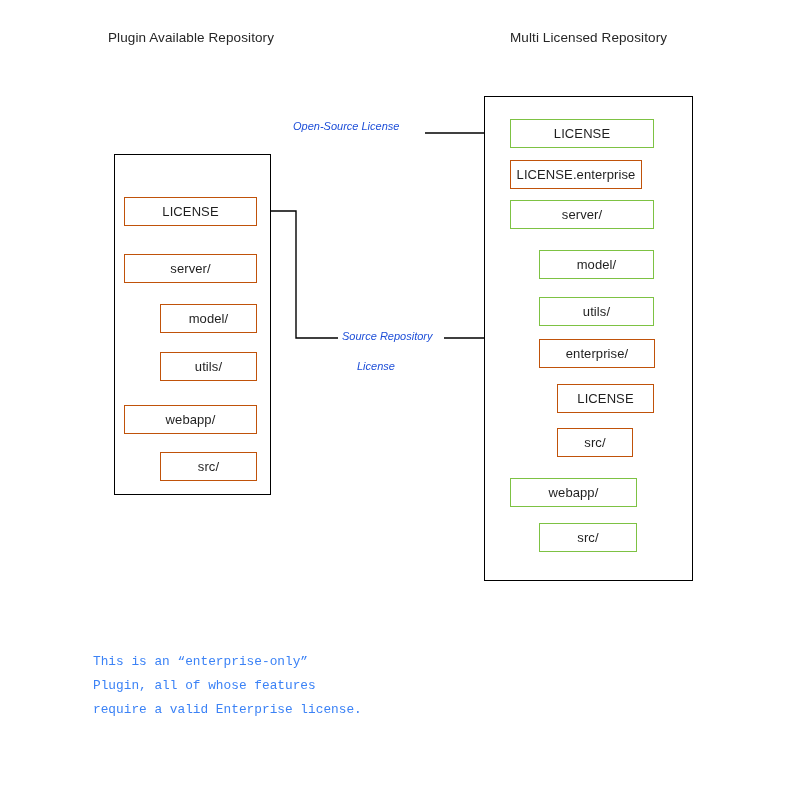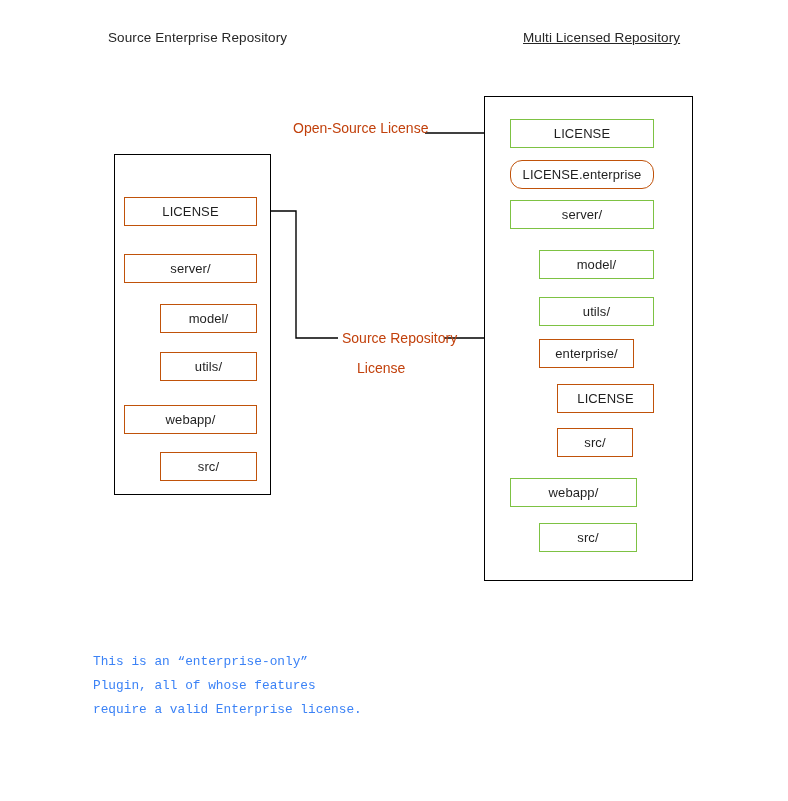--- a/index.html
+++ b/index.html
@@ -29,21 +29,21 @@
     height: 801px;
   }
   .repo-title {
     position: absolute;
     font-size: 13.5px;
     color: #262626;
     white-space: nowrap;
     letter-spacing: 0.1px;
   }
   #title-left  { left: 108px; top: 30px; }
-  #title-right { left: 523px; top: 30px; text-decoration: underline; }
+  #title-right { left: 510px; top: 30px; }
 
   .repo-container {
     position: absolute;
     border: 1.4px solid #000000;
     background: #ffffff;
     box-sizing: border-box;
   }
   #repo-box-left  { left: 114px; top: 154px; width: 157px; height: 341px; }
   #repo-box-right { left: 484px; top: 96px; width: 209px; height: 485px; }
 
@@ -58,23 +58,24 @@
     font-size: 13px;
     color: #1f1f1f;
     height: 29px;
     letter-spacing: 0.1px;
     white-space: nowrap;
   }
   .node.green { border-color: #7DC243; }
 
   .edge-label {
     position: absolute;
-    font-size: 14px;
-    color: #c2410c;
+    font-size: 11px;
+    color: #1d4ed8;
     white-space: nowrap;
+    font-style: italic;
   }
   #label-open-source { left: 293px; top: 120px; }
   #label-src-avail-1 { left: 342px; top: 330px; }
   #label-src-avail-2 { left: 357px; top: 360px; }
 
   .caption {
     position: absolute;
     font-family: "Liberation Mono", monospace;
     font-size: 12.8px;
     line-height: 24px;
@@ -106,40 +107,40 @@
 
     <g>
       <path d="M 444,338 L 501,338 L 501,398 L 552,398" stroke="#000000" stroke-width="1.4" fill="none" marker-end="url(#arrowhead)"></path>
     </g>
 
     <g>
       <path d="M 654,174 L 677,174 L 677,398 L 662,398" stroke="#000000" stroke-width="1.4" fill="none" marker-end="url(#arrowhead)"></path>
     </g>
   </svg>
 
-  <div class="repo-title" id="title-left">Source Enterprise Repository</div>
+  <div class="repo-title" id="title-left">Plugin Available Repository</div>
   <div class="repo-title" id="title-right">Multi Licensed Repository</div>
 
   <div class="repo-container" id="repo-box-left"></div>
 
   <div class="node" style="left:124px; top:197px; width:133px;">LICENSE</div>
   <div class="node" style="left:124px; top:254px; width:133px;">server/</div>
   <div class="node" style="left:160px; top:304px; width:97px;">model/</div>
   <div class="node" style="left:160px; top:352px; width:97px;">utils/</div>
   <div class="node" style="left:124px; top:405px; width:133px;">webapp/</div>
   <div class="node" style="left:160px; top:452px; width:97px;">src/</div>
 
   <div class="repo-container" id="repo-box-right"></div>
 
   <div class="node green" style="left:510px; top:119px; width:144px;">LICENSE</div>
-  <div class="node" style="left:510px; top:160px; width:144px;border-radius:12px;">LICENSE.enterprise</div>
+  <div class="node" style="left:510px; top:160px; width:132px;">LICENSE.enterprise</div>
   <div class="node green" style="left:510px; top:200px; width:144px;">server/</div>
   <div class="node green" style="left:539px; top:250px; width:115px;">model/</div>
   <div class="node green" style="left:539px; top:297px; width:115px;">utils/</div>
-  <div class="node" style="left:539px; top:339px; width:95px;">enterprise/</div>
+  <div class="node" style="left:539px; top:339px; width:116px;">enterprise/</div>
   <div class="node" style="left:557px; top:384px; width:97px;">LICENSE</div>
   <div class="node" style="left:557px; top:428px; width:76px;">src/</div>
   <div class="node green" style="left:510px; top:478px; width:127px;">webapp/</div>
   <div class="node green" style="left:539px; top:523px; width:98px;">src/</div>
 
   <div class="edge-label" id="label-open-source">Open-Source License</div>
   <div class="edge-label" id="label-src-avail-1">Source Repository</div>
   <div class="edge-label" id="label-src-avail-2">License</div>
 
   <div class="caption" id="caption-left">This is an “enterprise-only”

